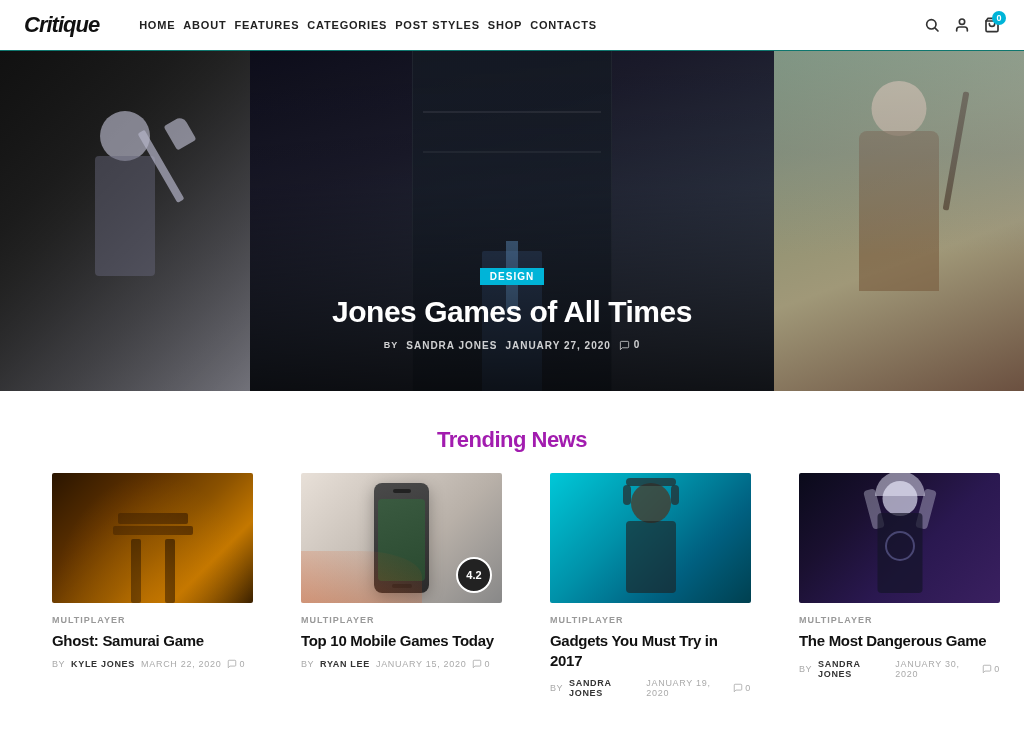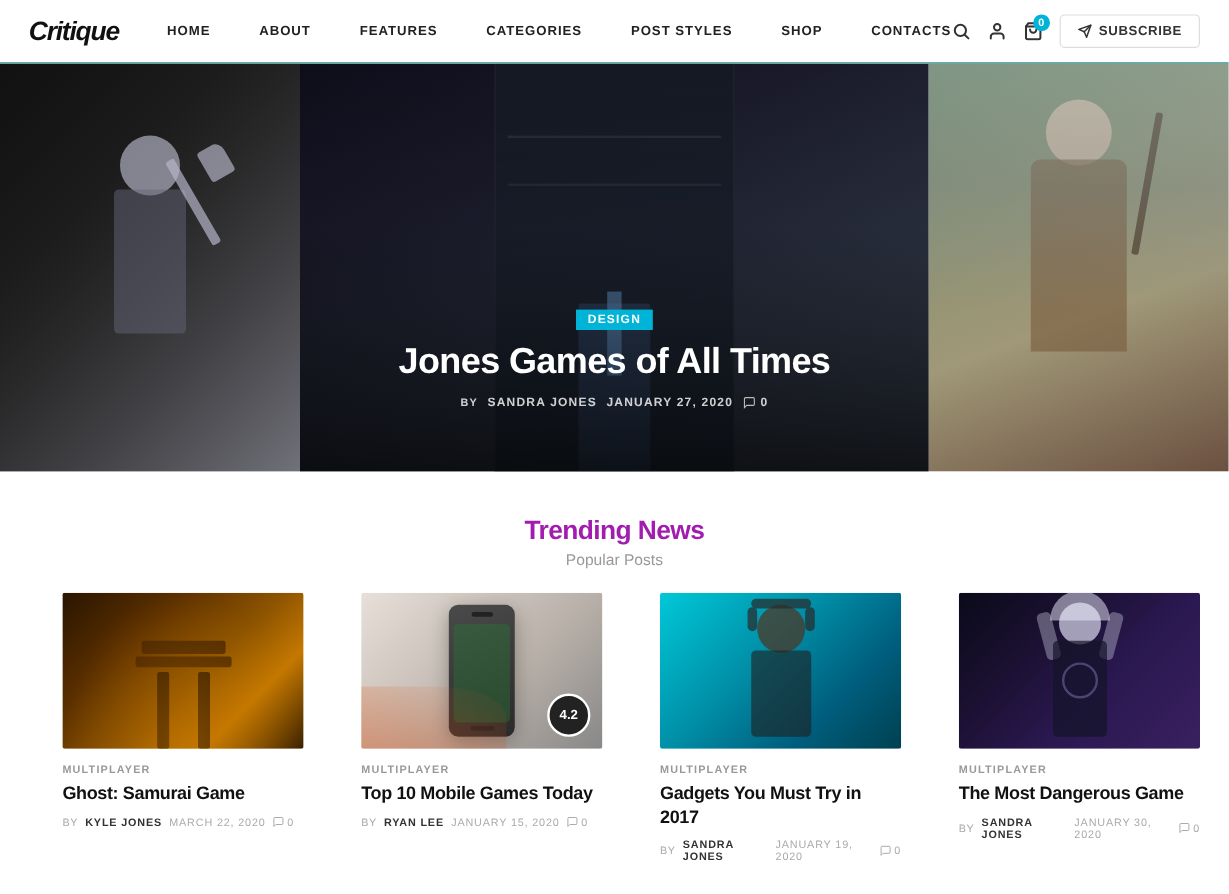--- a/index.html
+++ b/index.html
@@ -19,23 +19,22 @@
       font-size: 22px;
       font-weight: 900;
       color: #111;
       letter-spacing: -1px;
       margin-right: 40px;
       font-style: italic;
     }
     .logo span { color: #111; }
     nav {
       display: flex;
-      gap: 24px;
+      gap: 8px;
       flex: 1;
-      justify-content: space-between;
     }
     nav a {
       font-size: 11px;
       font-weight: 700;
       color: #222;
       text-decoration: none;
       letter-spacing: 0.8px;
       text-transform: uppercase;
     }
     .header-actions {
@@ -103,21 +102,21 @@
       overflow: hidden;
     }
     .hero-overlay {
       position: absolute;
       inset: 0;
       background: linear-gradient(to top, rgba(0,0,0,0.75) 0%, rgba(0,0,0,0.1) 60%, transparent 100%);
       display: flex;
       flex-direction: column;
       align-items: center;
       justify-content: flex-end;
-      padding-bottom: 52px;
+      padding-bottom: 40px;
       text-align: center;
     }
     .hero-category-badge {
       background: #00b4d8;
       color: #fff;
       font-size: 10px;
       font-weight: 700;
       text-transform: uppercase;
       letter-spacing: 1px;
       padding: 3px 10px;
@@ -271,27 +270,20 @@
       </svg>
     </button>
     <button class="icon-btn" style="position:relative;">
       <svg width="16" height="16" viewBox="0 0 24 24" fill="none" stroke="#333" stroke-width="2.5" stroke-linecap="round" stroke-linejoin="round">
         <path d="M6 2L3 6v14a2 2 0 0 0 2 2h14a2 2 0 0 0 2-2V6l-3-4z"></path>
           <line x1="3" y1="6" x2="21" y2="6"></line>
           <path d="M16 10a4 4 0 0 1-8 0"></path>
       </svg>
       <span class="cart-badge">0</span>
     </button>
-    <button class="subscribe-btn">
-      <svg width="12" height="12" viewBox="0 0 24 24" fill="none" stroke="#333" stroke-width="2.5" stroke-linecap="round" stroke-linejoin="round">
-        <line x1="22" y1="2" x2="11" y2="13"></line>
-          <polygon points="22 2 15 22 11 13 2 9 22 2"></polygon>
-      </svg>
-      <span>Subscribe</span>
-    </button>
   </div>
 </header>
 
 <div class="hero-slider">
   <div class="hero-side">
     <div class="img-hero-left img-ghost"></div>
 
     <div style="position:absolute;inset:0;background:linear-gradient(135deg,#111 0%,rgba(30,30,30,0.8) 40%,rgba(80,80,100,0.4) 100%);display:flex;align-items:center;justify-content:center;">
       <div style="width:140px;height:260px;position:relative;">
 
@@ -341,21 +333,20 @@
       </div>
     </div>
 
     <div style="position:absolute;top:0;left:0;right:0;height:60%;background:linear-gradient(to bottom,#b0c8d8,#8090a0,transparent);opacity:0.3;"></div>
   </div>
 </div>
 
 <main>
   <div class="section-header">
     <h2 class="section-title">Trending News</h2>
-    <p class="section-subtitle">Popular Posts</p>
   </div>
 
   <div class="cards-grid">
 
     <div class="card">
       <div class="card-image-wrap">
         <div class="img-samurai img-ghost" style="position:absolute;inset:0;background:linear-gradient(135deg,#2a1500 0%,#5c3000 30%,#8b5200 55%,#c47800 75%,#3a2000 100%);"></div>
 
         <div style="position:absolute;inset:0;display:flex;align-items:center;justify-content:center;overflow:hidden;">
           <div style="position:absolute;bottom:0;left:50%;transform:translateX(-50%);width:50px;height:90px;display:flex;flex-direction:column;align-items:center;">

